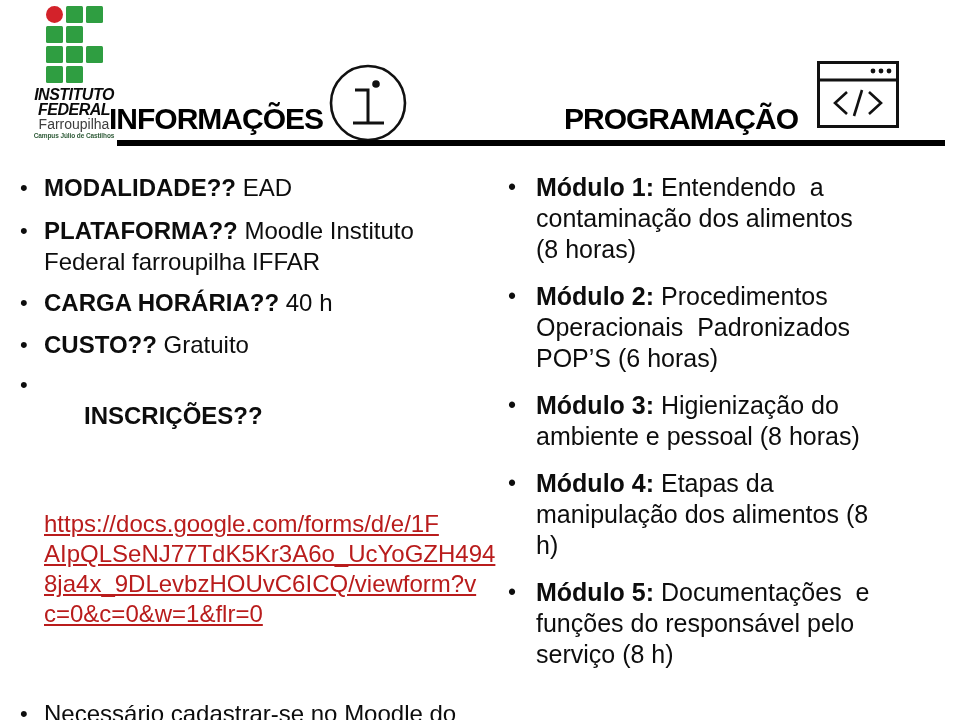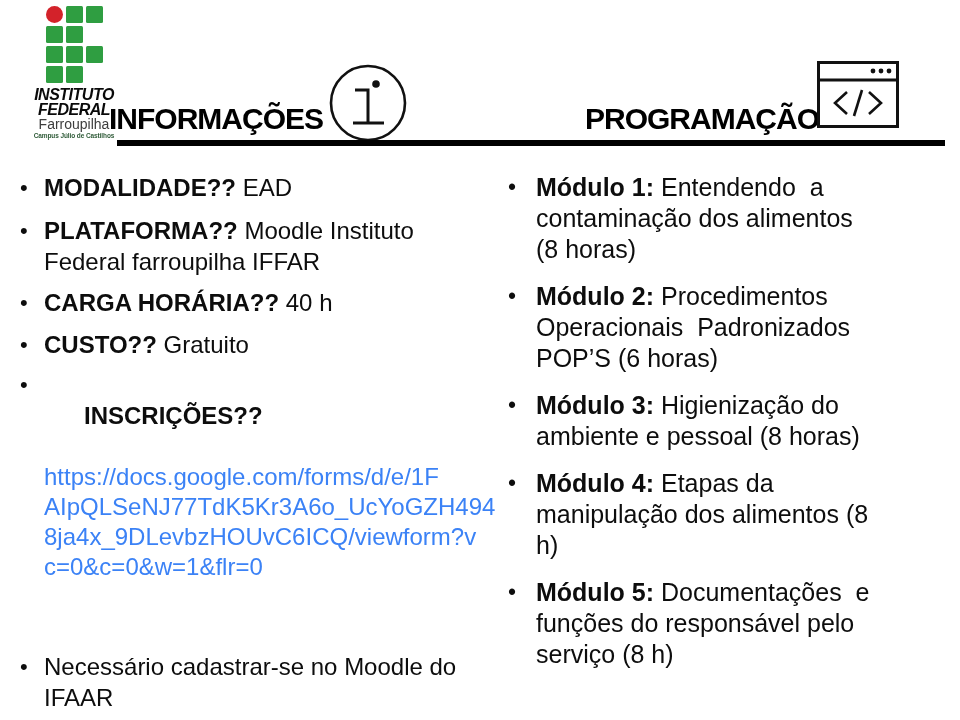--- a/index.html
+++ b/index.html
@@ -12,39 +12,39 @@
   
   .logo-block { position:absolute; left:24px; top:6px; width:100px; text-align:center; }
   .logo-grid { display:block; margin:0 auto 4px auto; }
   .logo-l1, .logo-l2 { font-weight:700; font-size:16px; line-height:15px; letter-spacing:-0.5px; color:#0a0a0a;font-style:italic; }
   .logo-l3 { font-weight:400; font-size:14px; line-height:15px; color:#3d3d3d; }
   .logo-l4 { font-weight:700; font-size:6.5px; line-height:8px; letter-spacing:-0.1px; color:#2f5b38; }
 
   
   .section-title { position:absolute; top:102px; font-size:30px; font-weight:700; letter-spacing:-1px; color:#000; white-space:nowrap; }
   #title-info { left:109px; }
-  #title-prog { left:585px;text-align:right; }
+  #title-prog { left:564px;text-align:right; }
   .hdr-icon { position:absolute; }
   #icon-info { left:329px; top:62px; }
   #icon-code { left:817px; top:61px; }
   .divider { position:absolute; left:117px; top:140px; width:828px; height:6px; background:#000; }
 
   
   .col { position:absolute; top:172px; }
   #col-left  { left:20px;  width:480px; }
   #col-right { left:508px; width:436px; }
 
   .item { display:flex; align-items:flex-start; }
   .dot { flex:none; width:24px; font-size:22px; line-height:31px; }
   #col-right .dot { width:28px; font-size:23px; }
   .itxt { white-space:pre-wrap; font-size:24px; line-height:31px; }
   #col-right .itxt { font-size:25px; line-height:31px; }
   .lbl { font-weight:700; }
 
-  a.link { color:#3b82f6; white-space:pre-wrap; cursor:pointer; }
+  a.link { color:#b91c1c; text-decoration:underline; white-space:pre-wrap; cursor:pointer;margin-top:47px; }
   .biglink { display:block; font-size:24px; line-height:30px; }
 
   .mb12{margin-bottom:12px}.mb11{margin-bottom:11px}.mb10{margin-bottom:10px}
   .mb9{margin-bottom:9px}.mb7{margin-bottom:7px}.mb16{margin-bottom:16px}
 </style>
 </head>
 <body>
 
 <div class="logo-block">
   <svg class="logo-grid" width="57" height="77" viewBox="0 0 57 77">

